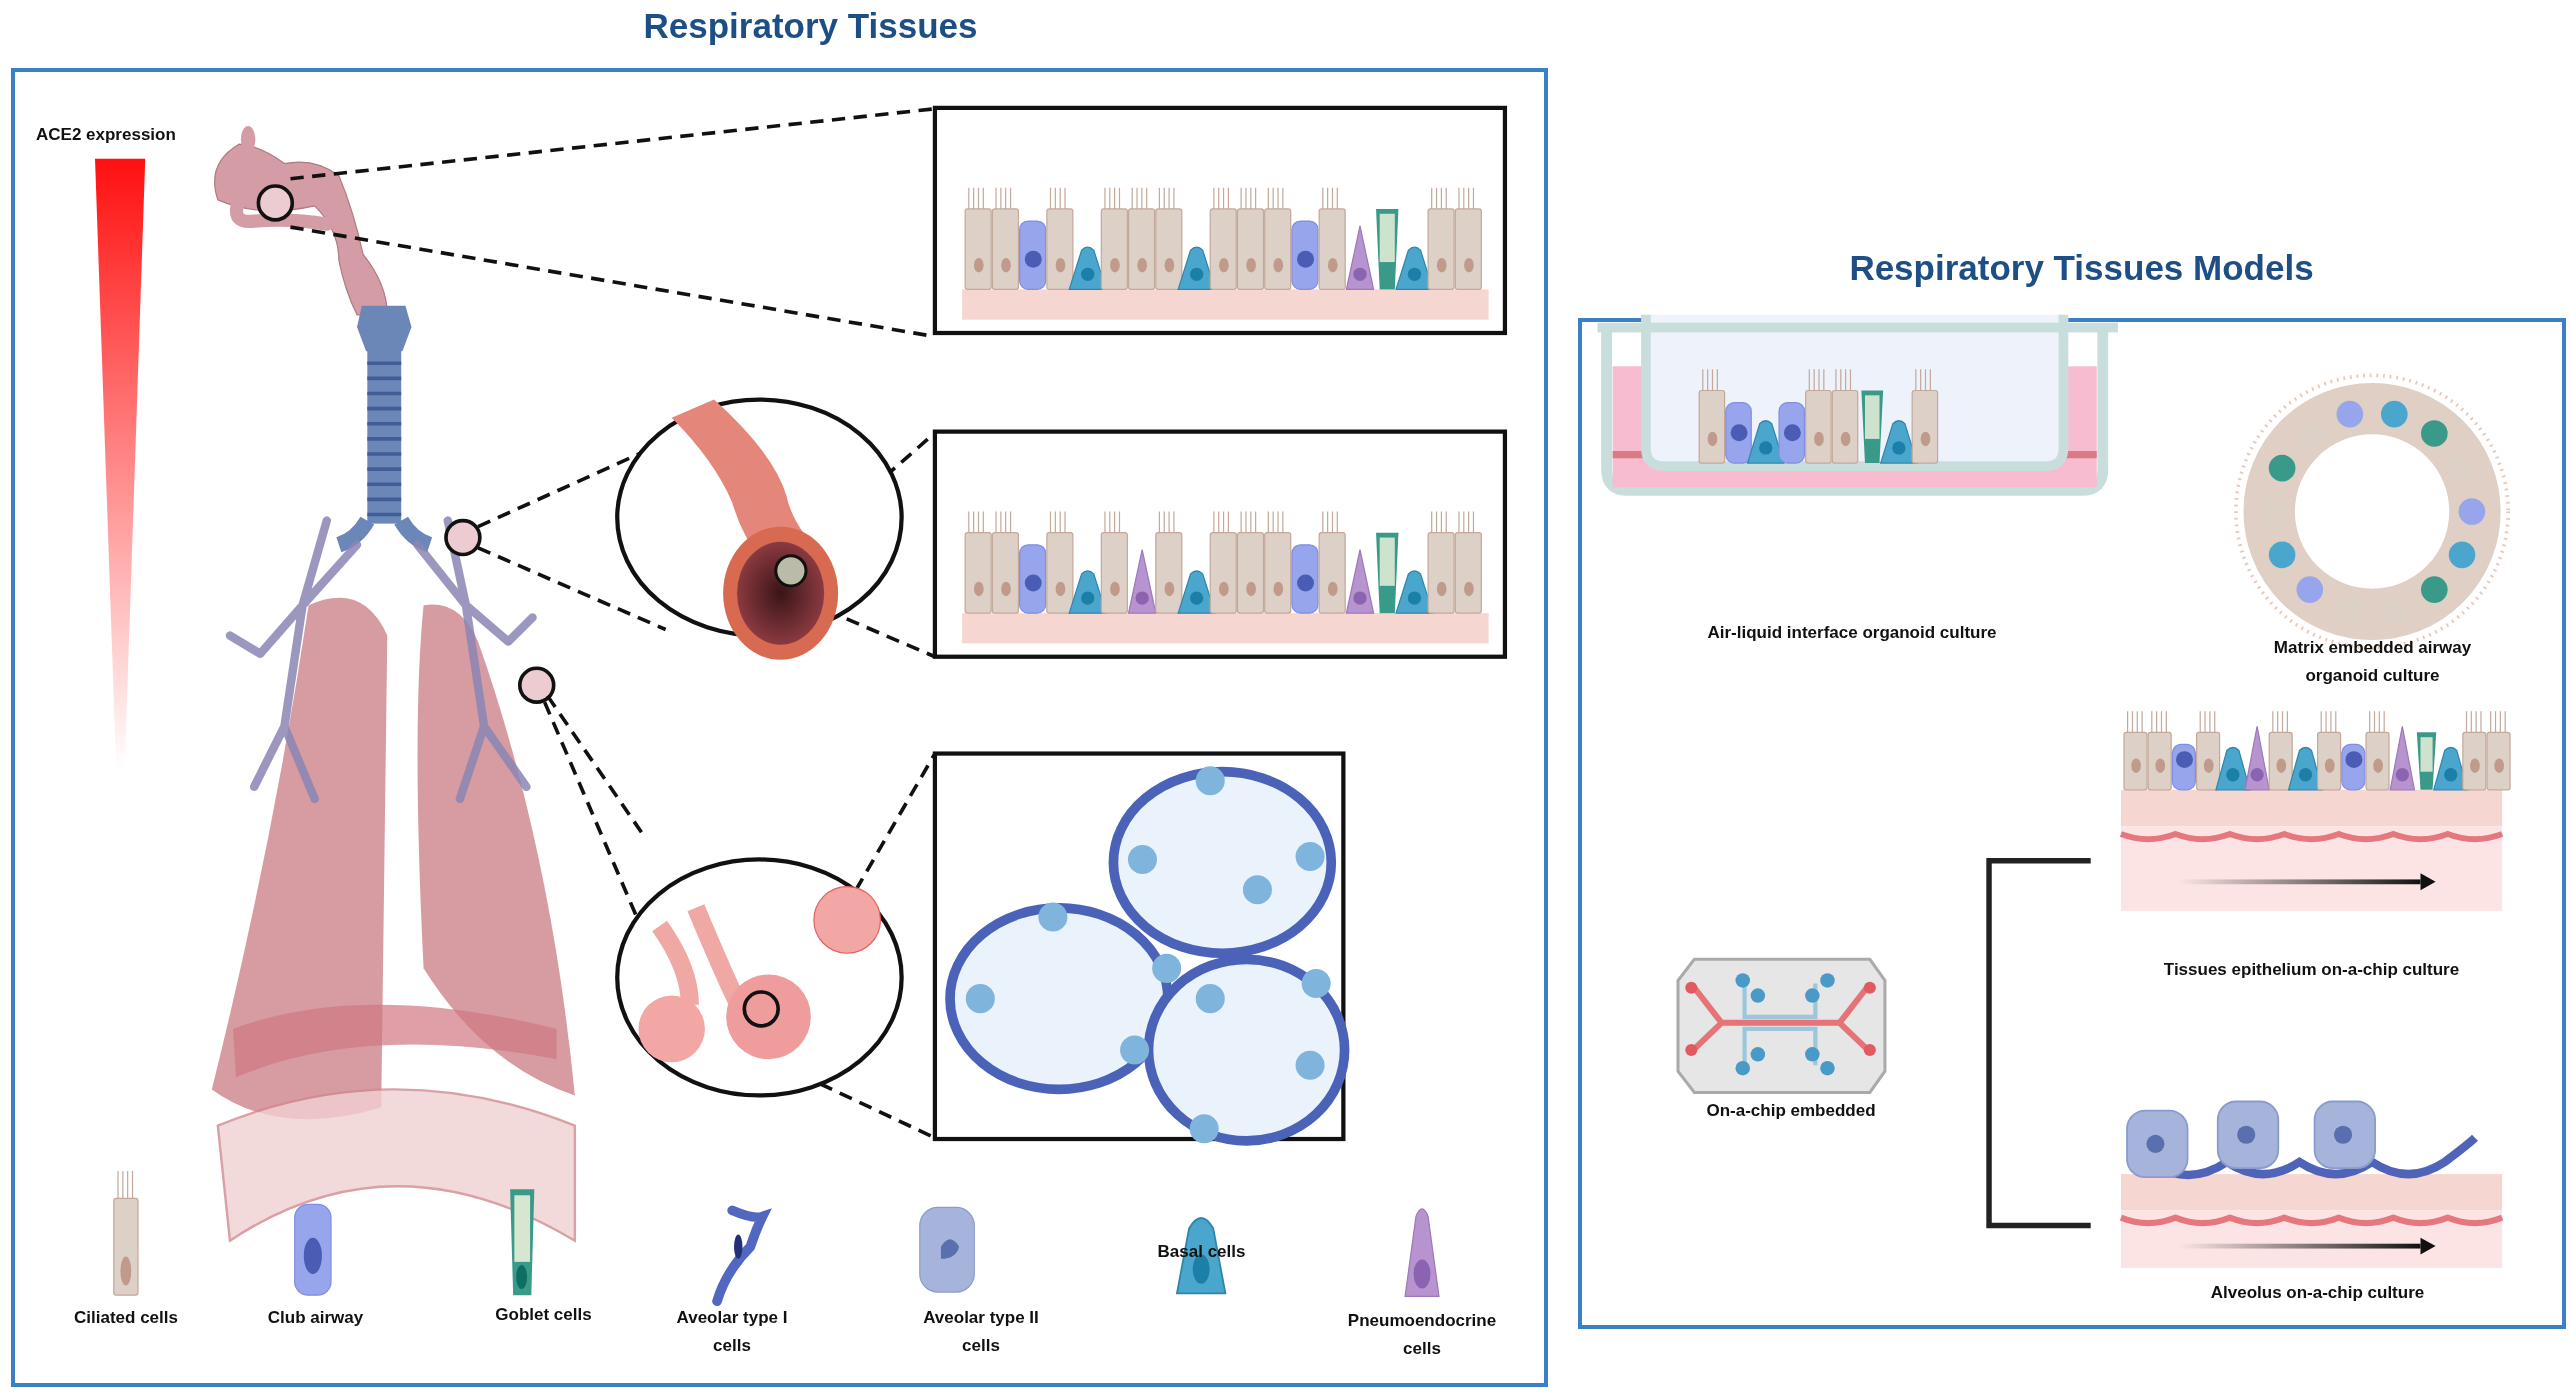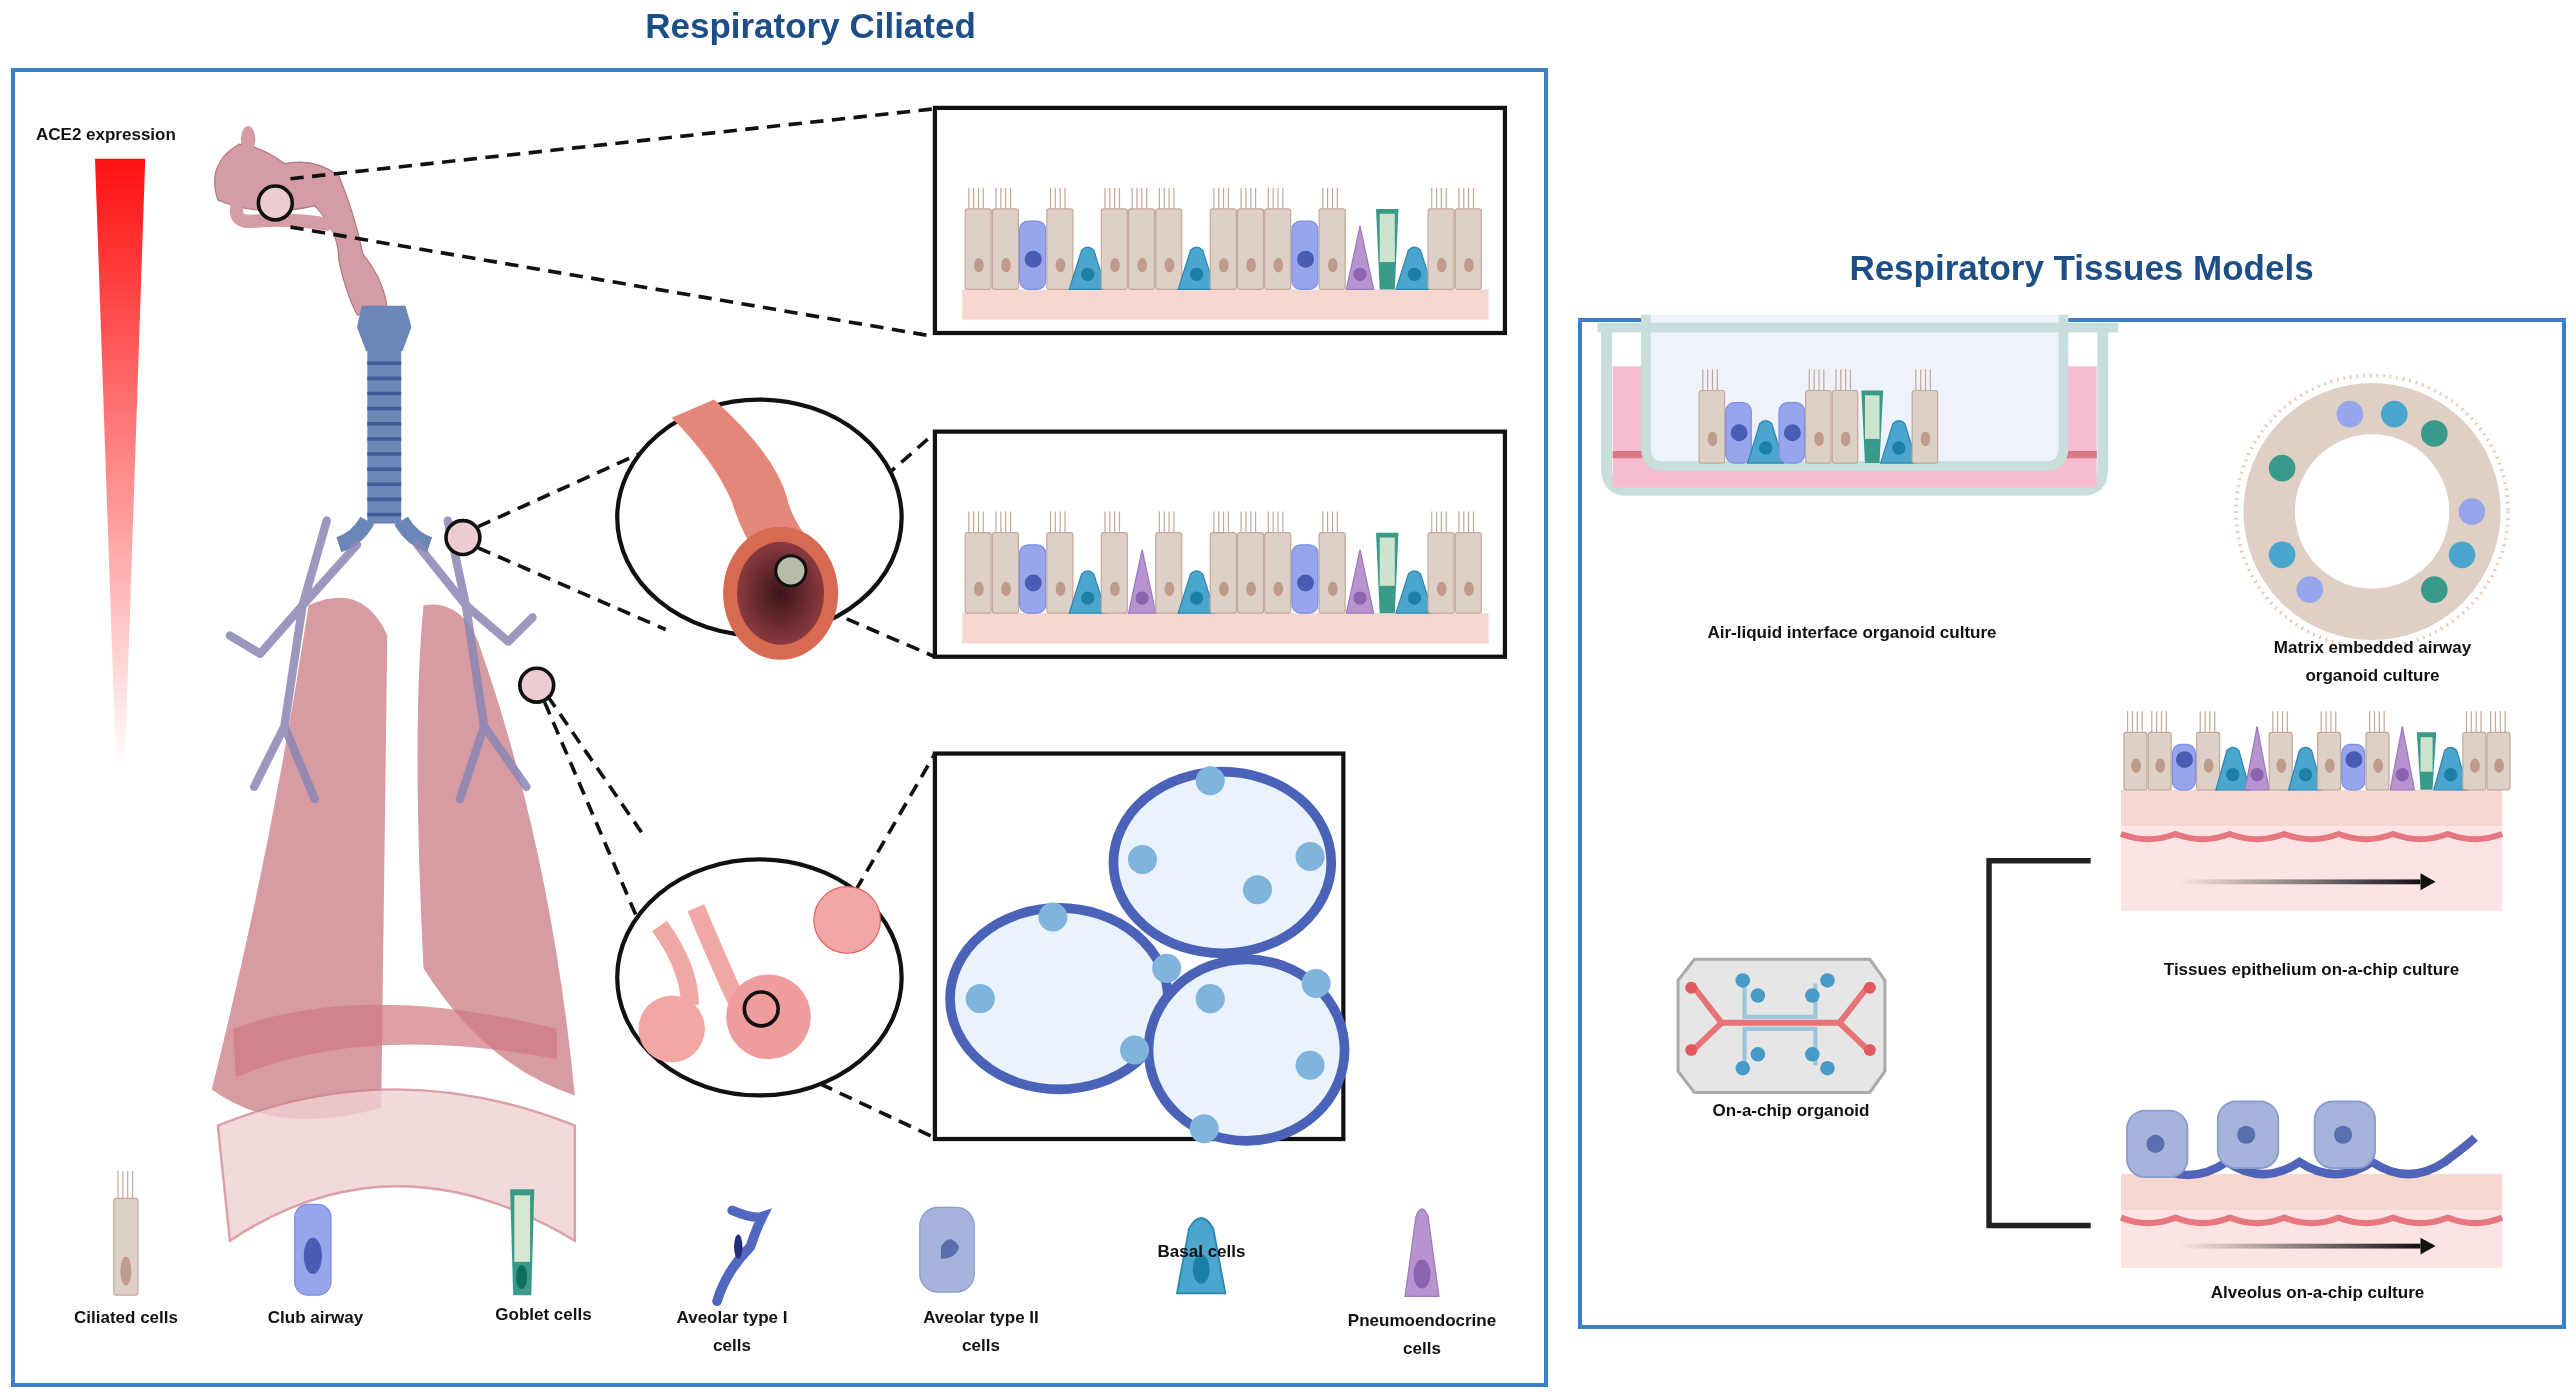--- a/index.html
+++ b/index.html
@@ -8,21 +8,21 @@
   .title { position: absolute; font-weight: bold; color: #1d4f86; font-size: 35px;
            text-align: center; white-space: nowrap; }
   .panel { position: absolute; border: 4.2px solid #3b7fc4; box-sizing: border-box; }
   .lbl { position: absolute; font-weight: bold; color: #111; font-size: 17px;
          text-align: center; line-height: 28px; }
   svg.layer { position: absolute; left: 0; top: 0; }
 </style>
 </head>
 <body>
 
-<div class="title" style="left:605px; top:6px; width:411px;">Respiratory Ciliated</div>
+<div class="title" style="left:605px; top:6px; width:411px;">Respiratory Tissues</div>
 <div class="title" style="left:1785px; top:248px; width:593px;">Respiratory Tissues Models</div>
 
 <div class="panel" style="left:11px; top:68px; width:1537px; height:1319px;"></div>
 <div class="panel" style="left:1578px; top:318px; width:988px; height:1011px;"></div>
 
 <svg class="layer" width="2576" height="1400" viewBox="0 0 4257 2313">
   <defs>
     <linearGradient id="aceGrad" x1="0" y1="0" x2="0" y2="1">
       <stop offset="0" stop-color="#ff1010"></stop>
       <stop offset="1" stop-color="#ff1010" stop-opacity="0"></stop>
@@ -688,16 +688,16 @@
     <div>Pneumoendocrine</div>
     <div>cells</div>
   </div>
 </div>
 
 <div class="lbl" style="left:1634px; top:619px; width:436px;">Air-liquid interface organoid culture</div>
 <div class="lbl" style="left:2209px; top:634px; width:327px;">
   <div>Matrix embedded airway</div>
   <div>organoid culture</div>
 </div>
-<div class="lbl" style="left:1676px; top:1097px; width:230px;">On-a-chip organoid</div>
+<div class="lbl" style="left:1676px; top:1097px; width:230px;">On-a-chip embedded</div>
 <div class="lbl" style="left:2106px; top:956px; width:411px;">Tissues epithelium on-a-chip culture</div>
 <div class="lbl" style="left:2136px; top:1279px; width:363px;">Alveolus on-a-chip culture</div>
 
 
 </body></html>

